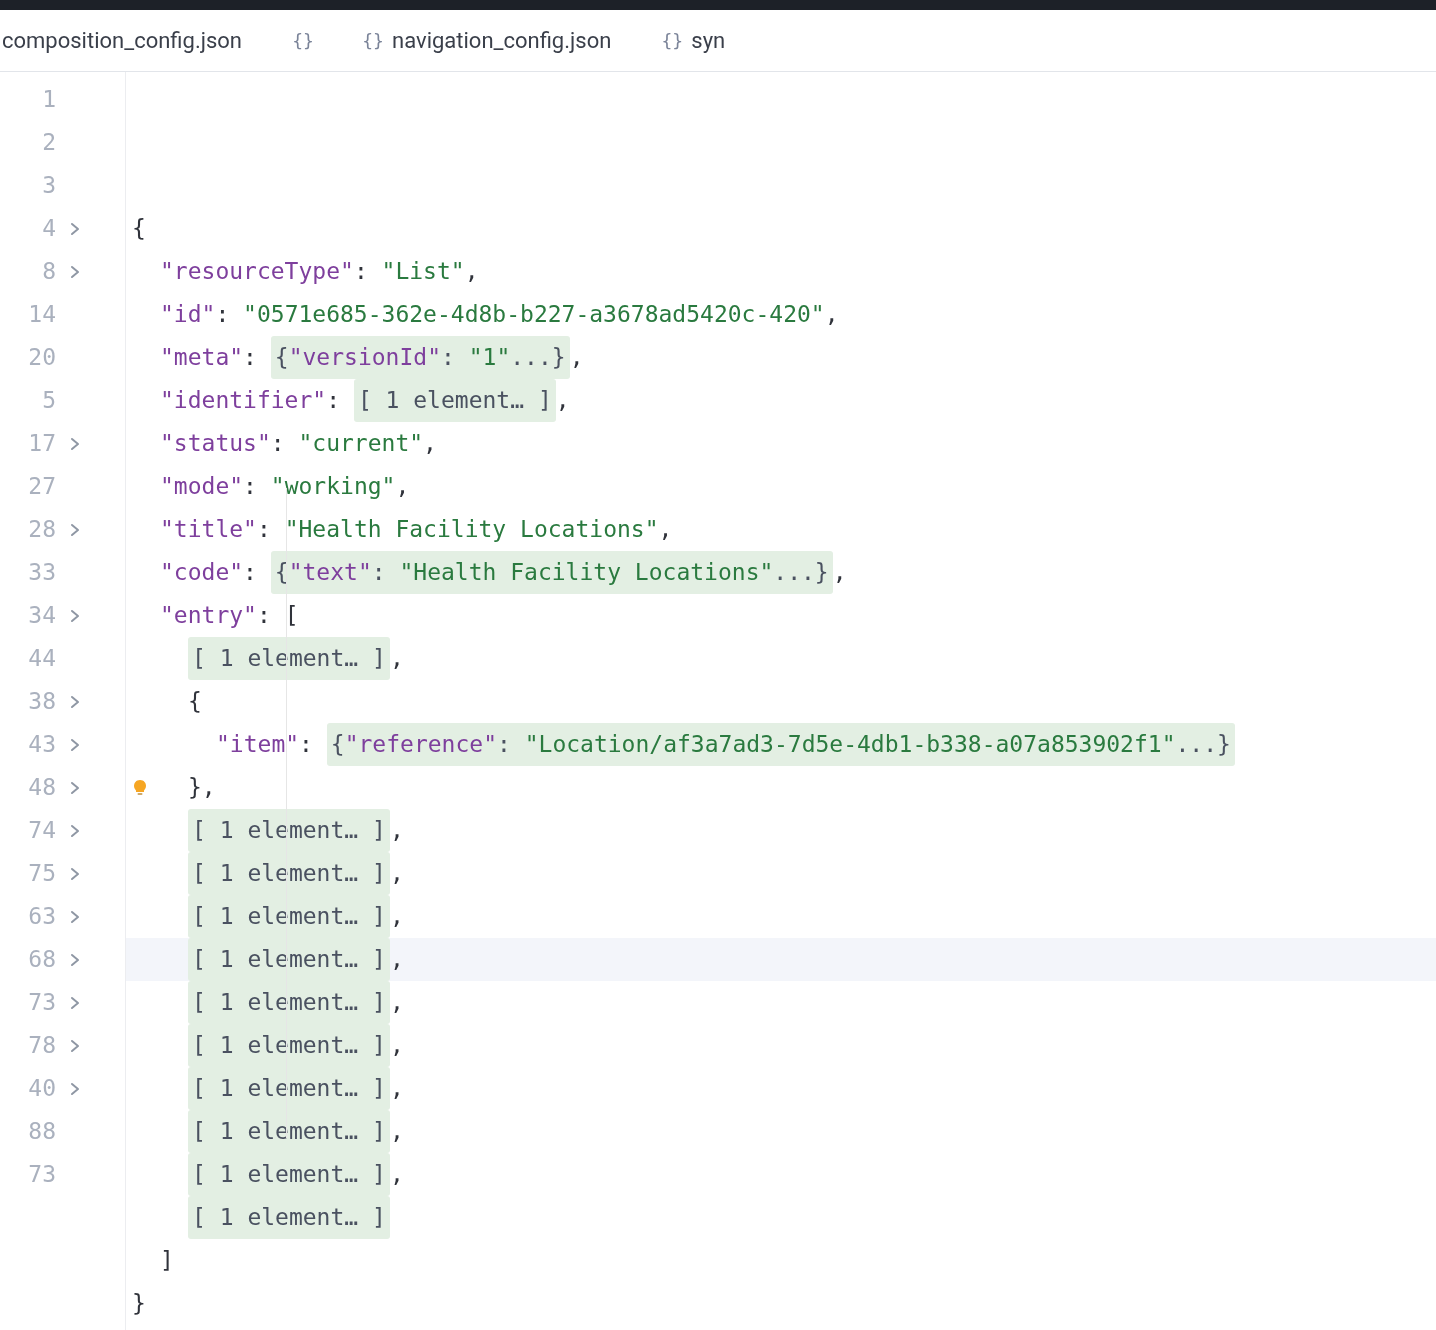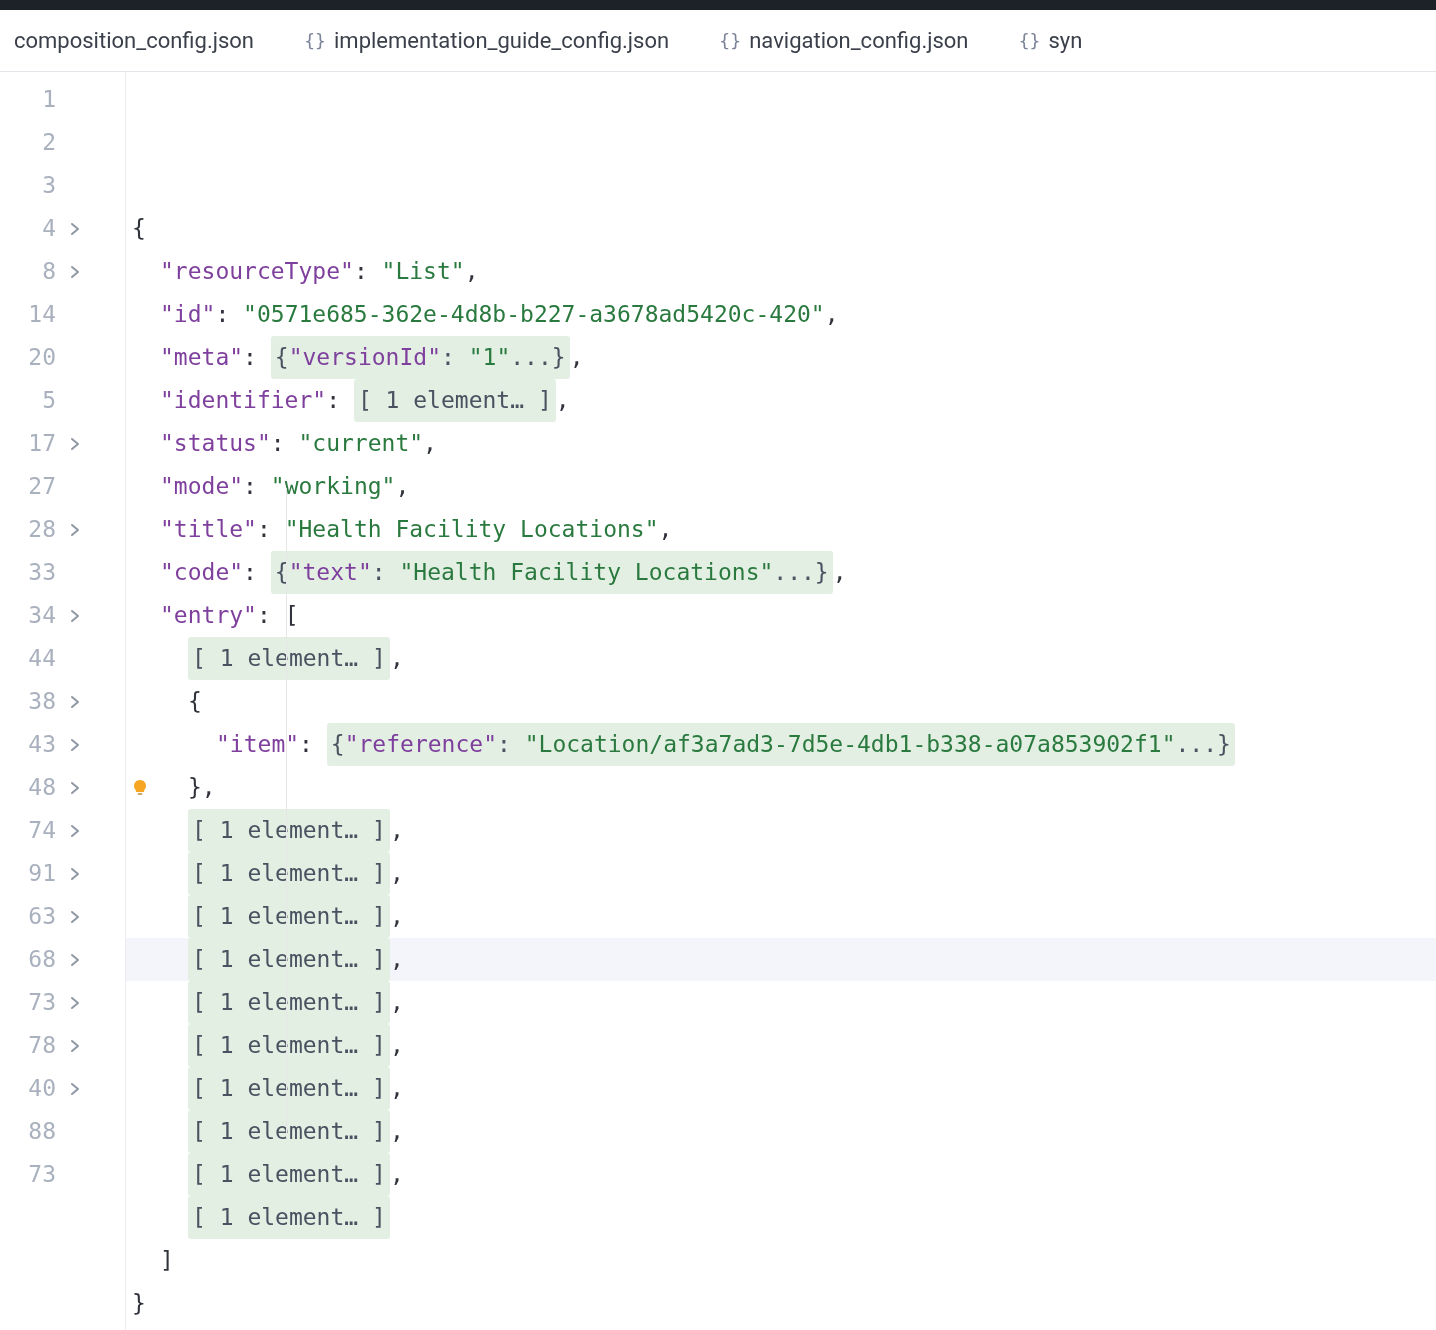--- a/index.html
+++ b/index.html
@@ -36,21 +36,21 @@
     display:flex;
     align-items:center;
     gap:10px;
     padding:0 26px;
     height:100%;
     font-size:22px;
     color:var(--tab-text);
     flex:0 0 auto;
     cursor:pointer;
   }
-  .tab.first { padding-left:14px; }
+  .tab.first { padding-left:2px; }
   .tab .json-icon {
     width:18px; height:18px;
     display:inline-flex; align-items:center; justify-content:center;
     color:var(--tab-icon);
     font-family: "SF Mono", Menlo, Consolas, monospace;
     font-size:18px;
   }
   .tab.last-partial { padding-right:0; }
 
   .editor {
@@ -130,21 +130,20 @@
 <body>
 
 <div class="topbar"></div>
 
 <div class="tabs" id="tabs">
     <div class="tab first">
       <span>composition_config.json</span>
     </div>
     <div class="tab">
       <span class="json-icon">{}</span>
-      <span>implementation_guide_config.json</span>
     </div>
     <div class="tab">
       <span class="json-icon">{}</span>
       <span>navigation_config.json</span>
     </div>
     <div class="tab last-partial">
       <span class="json-icon">{}</span>
       <span>syn</span>
     </div>
   </div>
@@ -259,21 +258,21 @@
       </div>
       <div class="grow">
         <span class="lnum">74</span>
         <span class="fold">
           <svg width="14" height="14" viewBox="0 0 14 14" fill="none">
             <path d="M4 2 L10 7 L4 12" stroke="#8f97a4" stroke-width="2" fill="none" stroke-linecap="round" stroke-linejoin="round"></path>
           </svg>
         </span>
       </div>
       <div class="grow">
-        <span class="lnum">91</span>
+        <span class="lnum">75</span>
         <span class="fold">
           <svg width="14" height="14" viewBox="0 0 14 14" fill="none">
             <path d="M4 2 L10 7 L4 12" stroke="#8f97a4" stroke-width="2" fill="none" stroke-linecap="round" stroke-linejoin="round"></path>
           </svg>
         </span>
       </div>
       <div class="grow">
         <span class="lnum">63</span>
         <span class="fold">
           <svg width="14" height="14" viewBox="0 0 14 14" fill="none">

